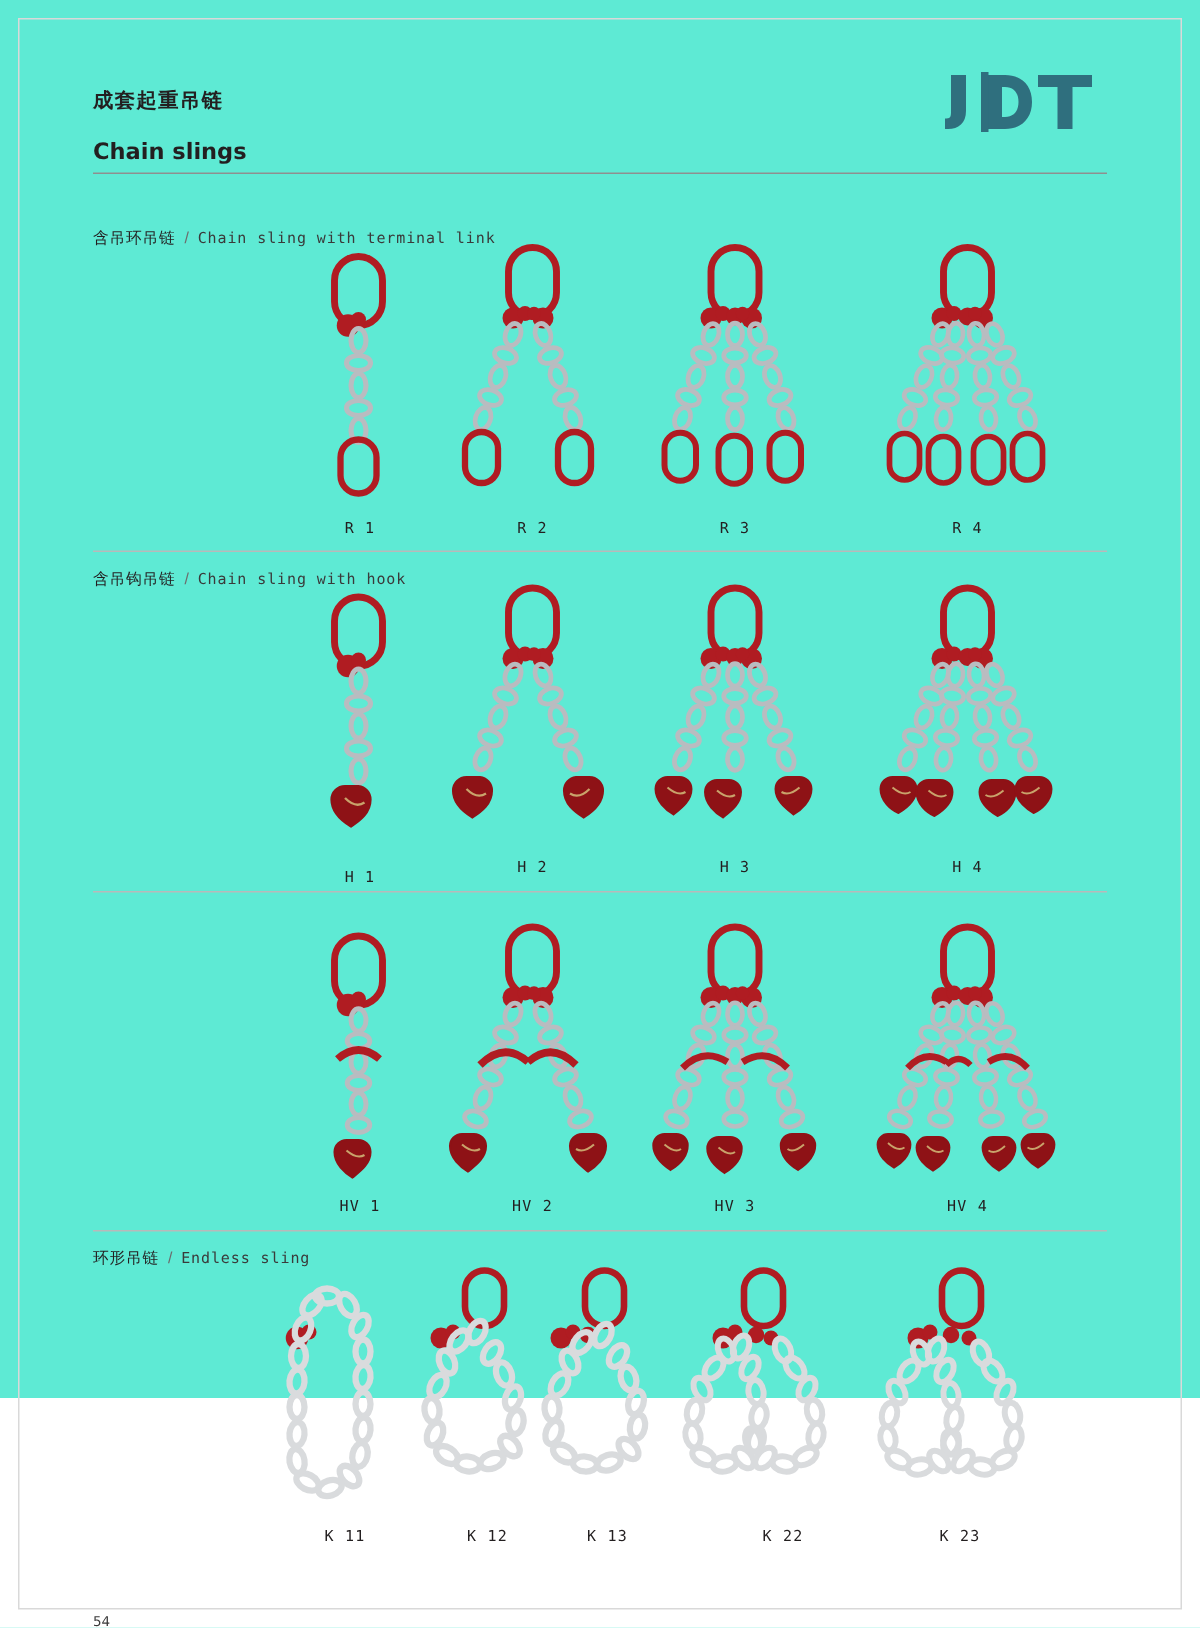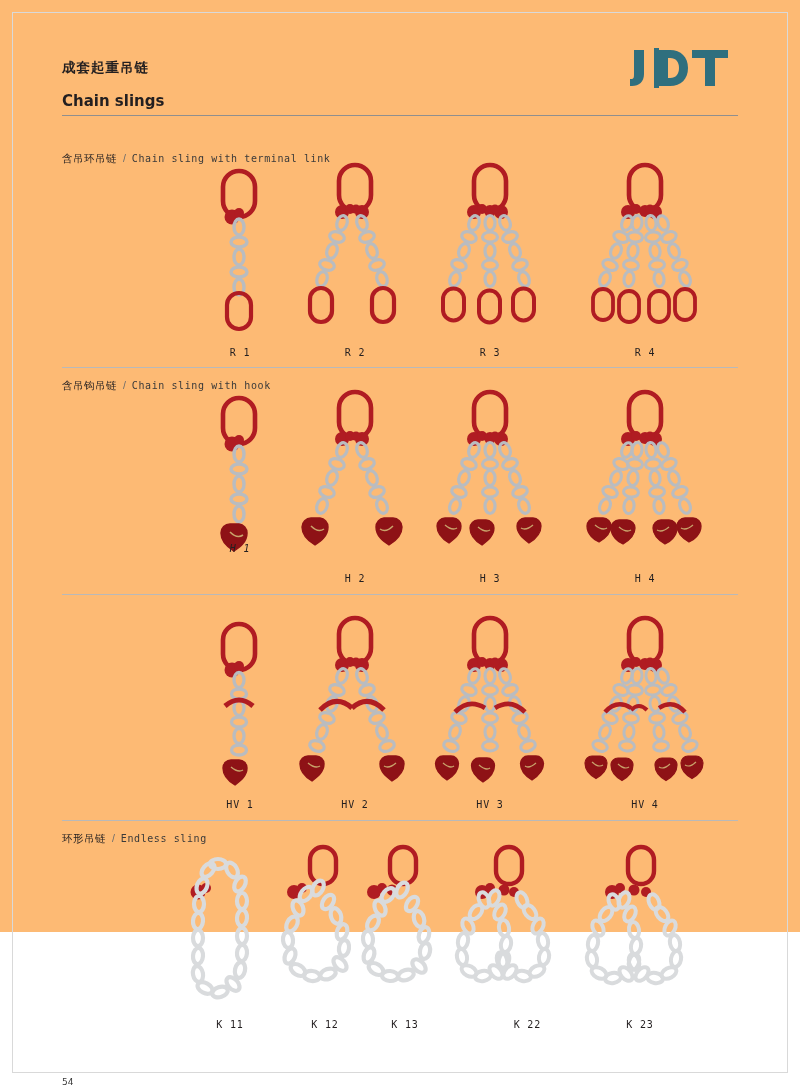--- a/index.html
+++ b/index.html
@@ -12,21 +12,21 @@
     height: 1085px;
     font-family: "Liberation Sans", sans-serif;
     color: #231f20;
     position: relative;
     overflow: hidden;
   }
   .page {
     position: absolute;
     left: 0; top: 0;
     width: 800px; height: 932px;
-    background: #fdba74;
+    background: #5eead4;
   }
   
   .page-frame {
     position: absolute;
     left: 12px; top: 12px;
     width: 776px; height: 1061px;
     border: 1px solid #d9d9d9;
     box-sizing: border-box;
   }
 
@@ -308,21 +308,21 @@
         <ellipse cx="64" cy="92" rx="5" ry="8"></ellipse>
           <ellipse cx="64" cy="107" rx="8" ry="5"></ellipse>
         <ellipse cx="64" cy="122" rx="5" ry="8"></ellipse>
       </g>
       <g>
         <path d="M64 132 l-9 0 a9 9 0 0 0 -9 9 c0 9 8 15 13 18 c6 -4 13 -9 13 -18 a9 9 0 0 0 -8 -9 z" fill="#8e1216" stroke="#8e1216" stroke-width="1.5"></path>
         <path d="M55 140 q7 7 13 3" fill="none" stroke="#c9a36b" stroke-width="1.6"></path>
       </g>
     </svg>
   </div>
-  <div class="caption" style="left:195px; top:543px; width:90px;font-style:italic;">H 1</div>
+  <div class="caption" style="left:195px; top:580px; width:90px;">H 1</div>
 
   <div class="figure" style="left:290px; top:392px;">
     <svg width="130" height="170" viewBox="0 0 130 170">
       <g fill="none" stroke="#b01c22" stroke-width="4.6">
         <path d="M49 16 a16 16 0 0 1 32 0 v14 a16 16 0 0 1 -32 0 z"></path>
       </g>
       <g fill="#b01c22">
         <circle cx="52" cy="47" r="7"></circle>
           <circle cx="60" cy="44" r="5"></circle>
         <circle cx="72" cy="47" r="7"></circle>
@@ -738,21 +738,21 @@
         <ellipse cx="86" cy="80" rx="5" ry="8" transform="rotate(26 86 80)"></ellipse>
         <ellipse cx="91" cy="95" rx="8" ry="5" transform="rotate(78 91 95)"></ellipse>
         <ellipse cx="92" cy="111" rx="5" ry="8" transform="rotate(10 92 111)"></ellipse>
         <ellipse cx="85" cy="125" rx="8" ry="5" transform="rotate(-28 85 125)"></ellipse>
         <ellipse cx="71" cy="130" rx="5" ry="8" transform="rotate(-80 71 130)"></ellipse>
         <ellipse cx="58" cy="126" rx="8" ry="5" transform="rotate(-48 58 126)"></ellipse>
         <ellipse cx="50" cy="114" rx="5" ry="8" transform="rotate(-16 50 114)"></ellipse>
       </g>
     </svg>
   </div>
-  <div class="caption" style="left:461px; top:1019px; width:80px;text-align:right;">K 22</div>
+  <div class="caption" style="left:482px; top:1019px; width:80px;">K 22</div>
 
   <div class="figure" style="left:580px; top:846px;">
     <svg width="130" height="170" viewBox="0 0 130 170">
       <g fill="none" stroke="#b01c22" stroke-width="4.4">
         <path d="M48 14 a13 13 0 0 1 26 0 v11 a13 13 0 0 1 -26 0 z"></path>
       </g>
       <g fill="#b01c22">
         <circle cx="32" cy="46" r="7"></circle>
           <circle cx="40" cy="42" r="5"></circle>
         <circle cx="54" cy="44" r="5.5"></circle>

